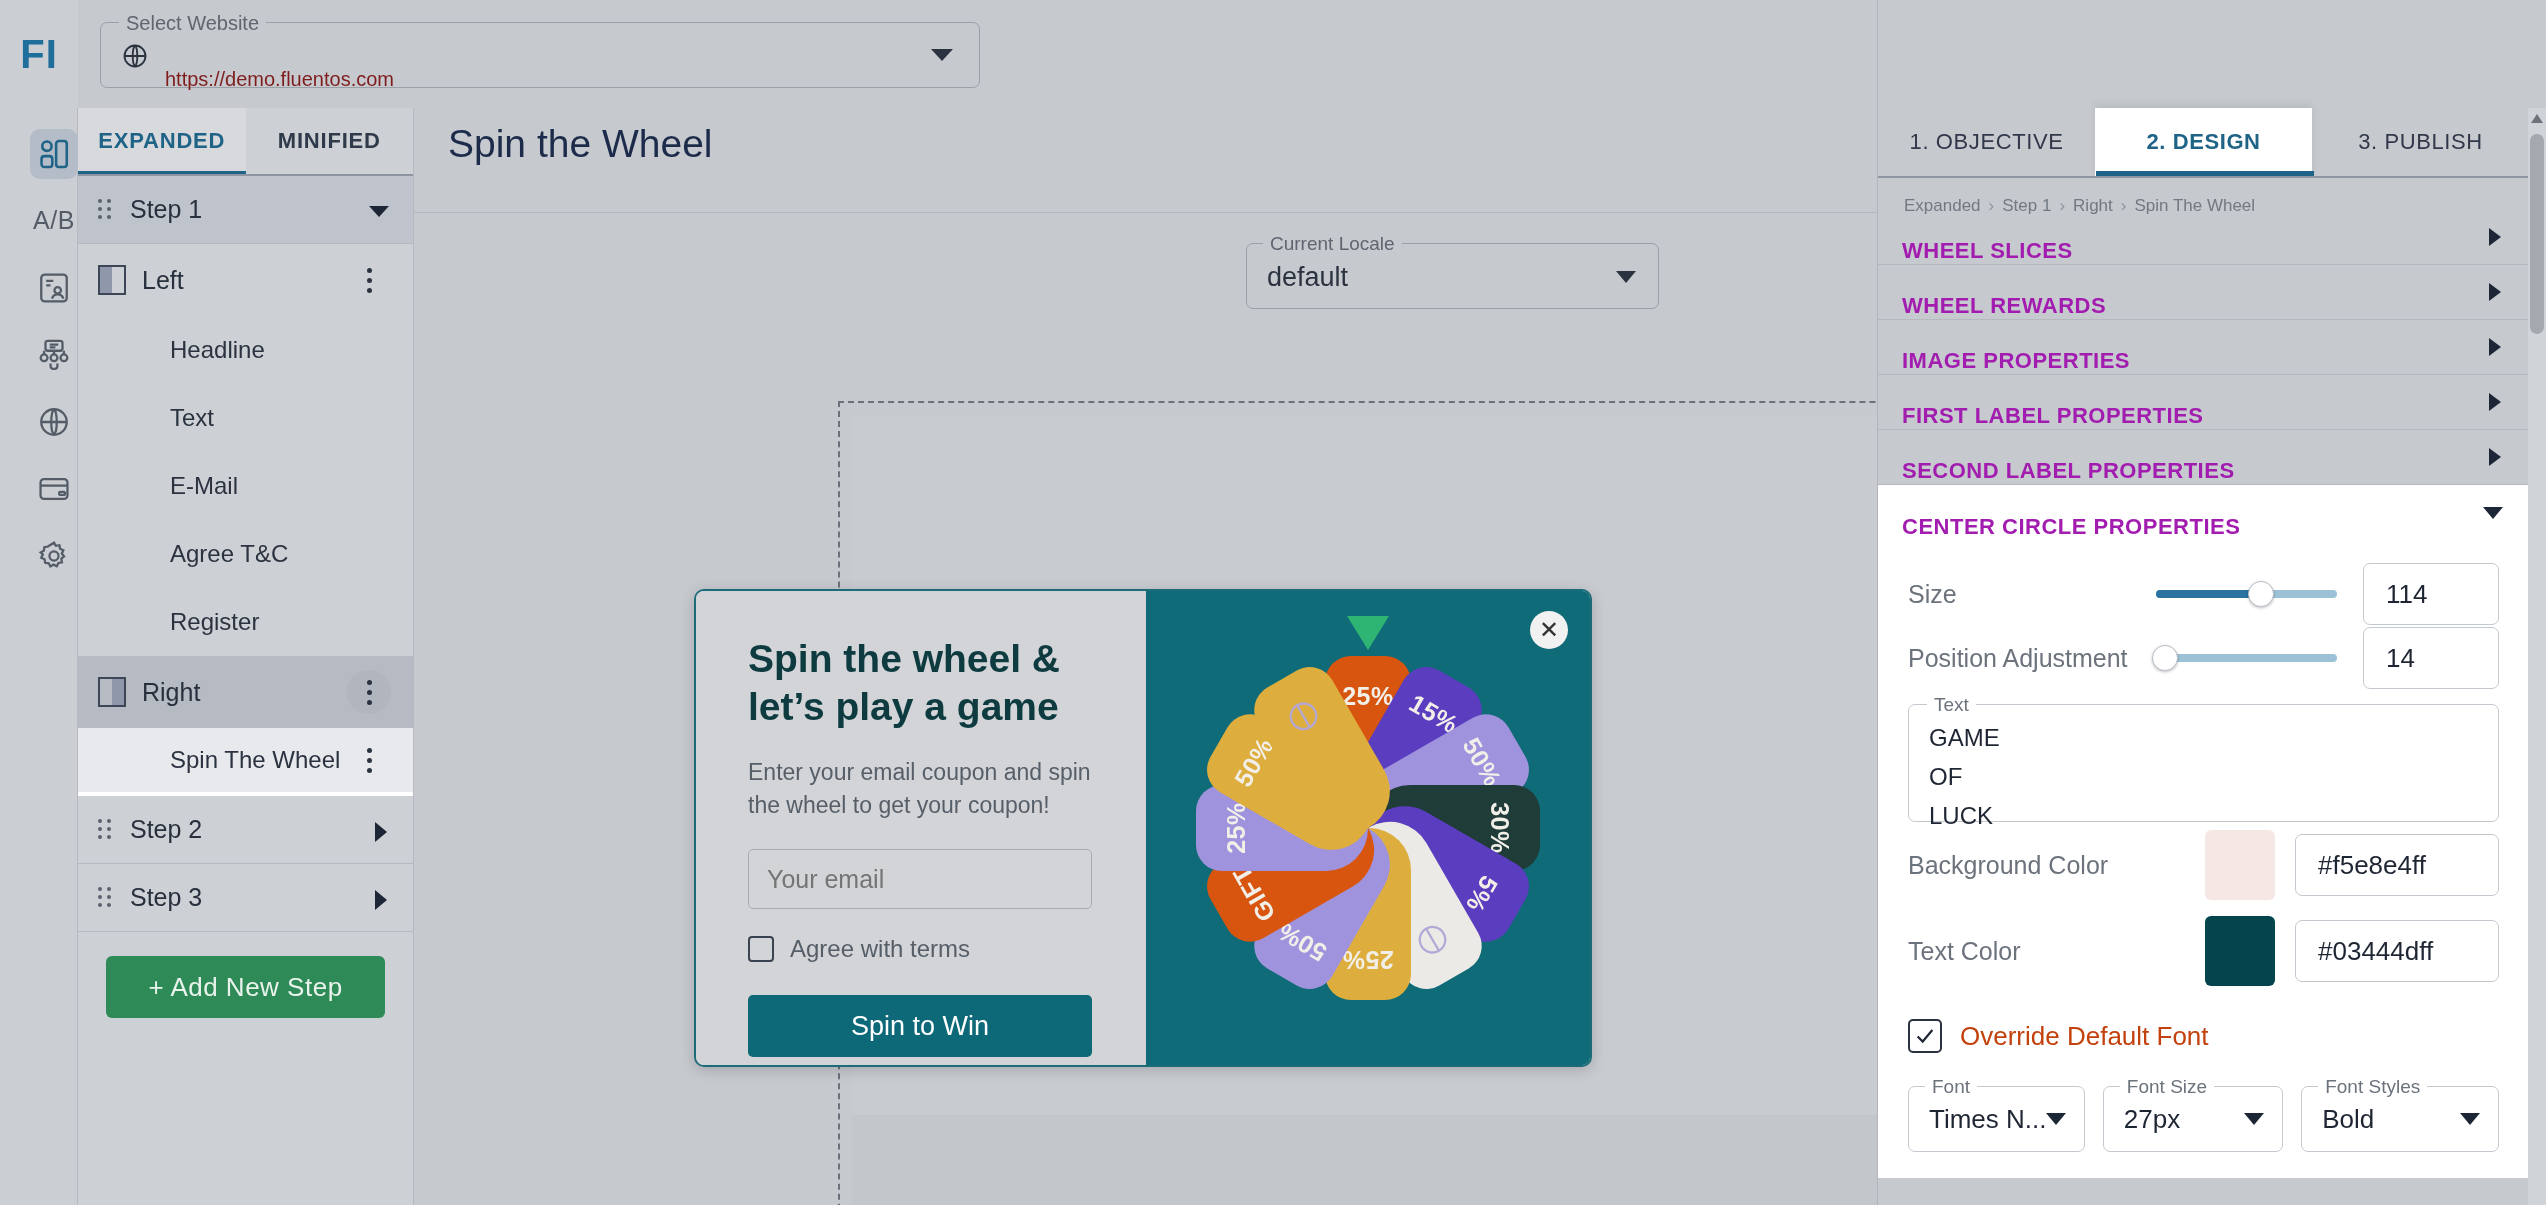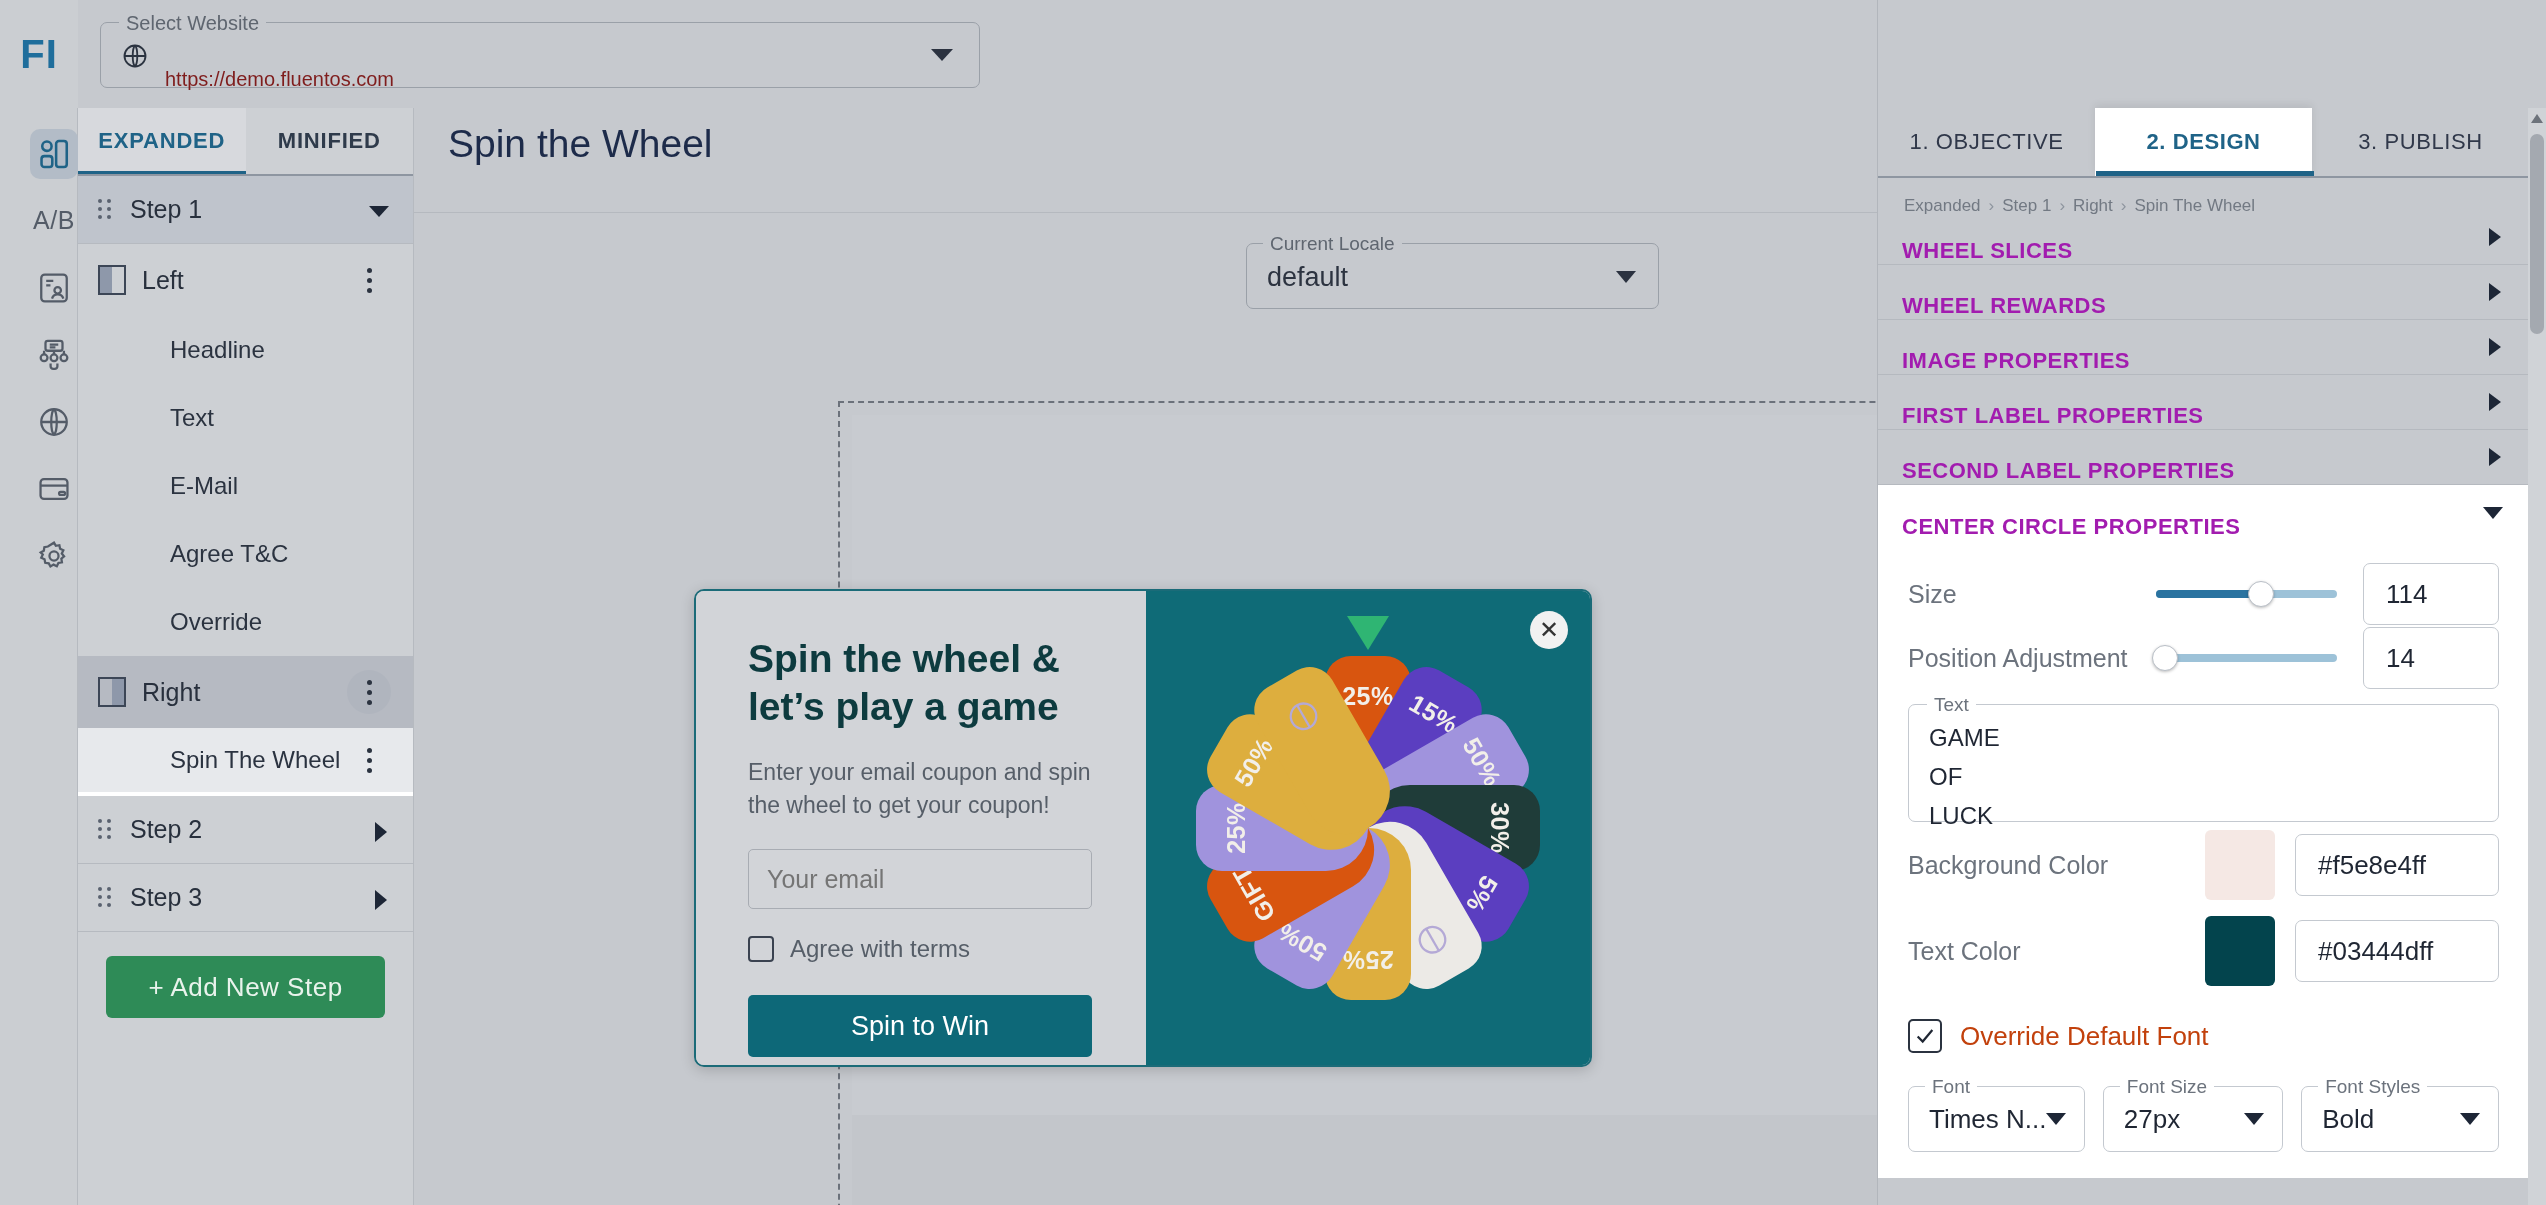--- a/index.html
+++ b/index.html
@@ -539,21 +539,21 @@
     <div class="child-row">
       <span class="child-label">Text</span>
     </div>
     <div class="child-row">
       <span class="child-label">E-Mail</span>
     </div>
     <div class="child-row">
       <span class="child-label">Agree T&amp;C</span>
     </div>
     <div class="child-row">
-      <span class="child-label">Override</span>
+      <span class="child-label">Register</span>
     </div>
 
     <div class="sec-row selected">
       <div class="sec-icon">
         <span style="background:transparent"></span>
           <span style="background:#8e98aa"></span>
       </div>
       <span class="sec-label">Right</span>
       <div class="dots-btn circle">
           <i></i>

